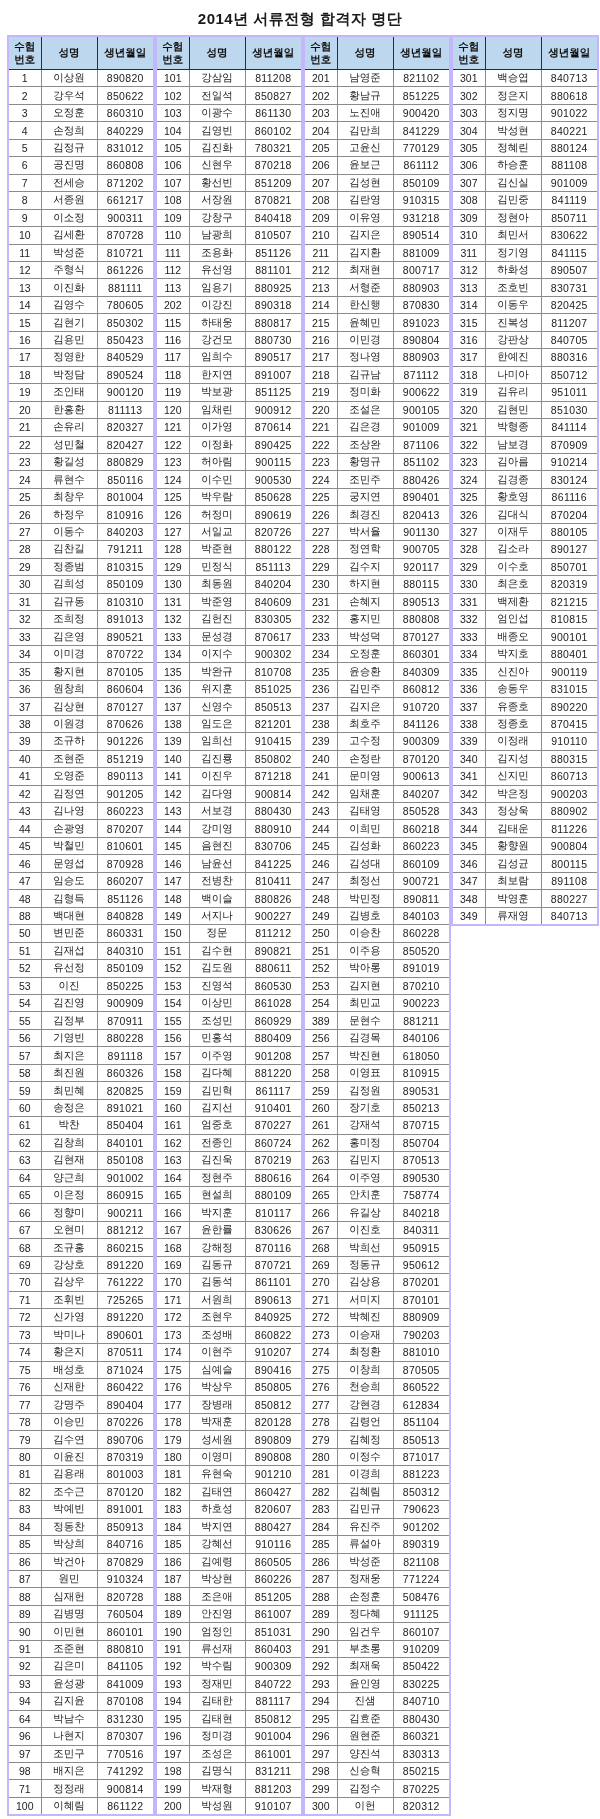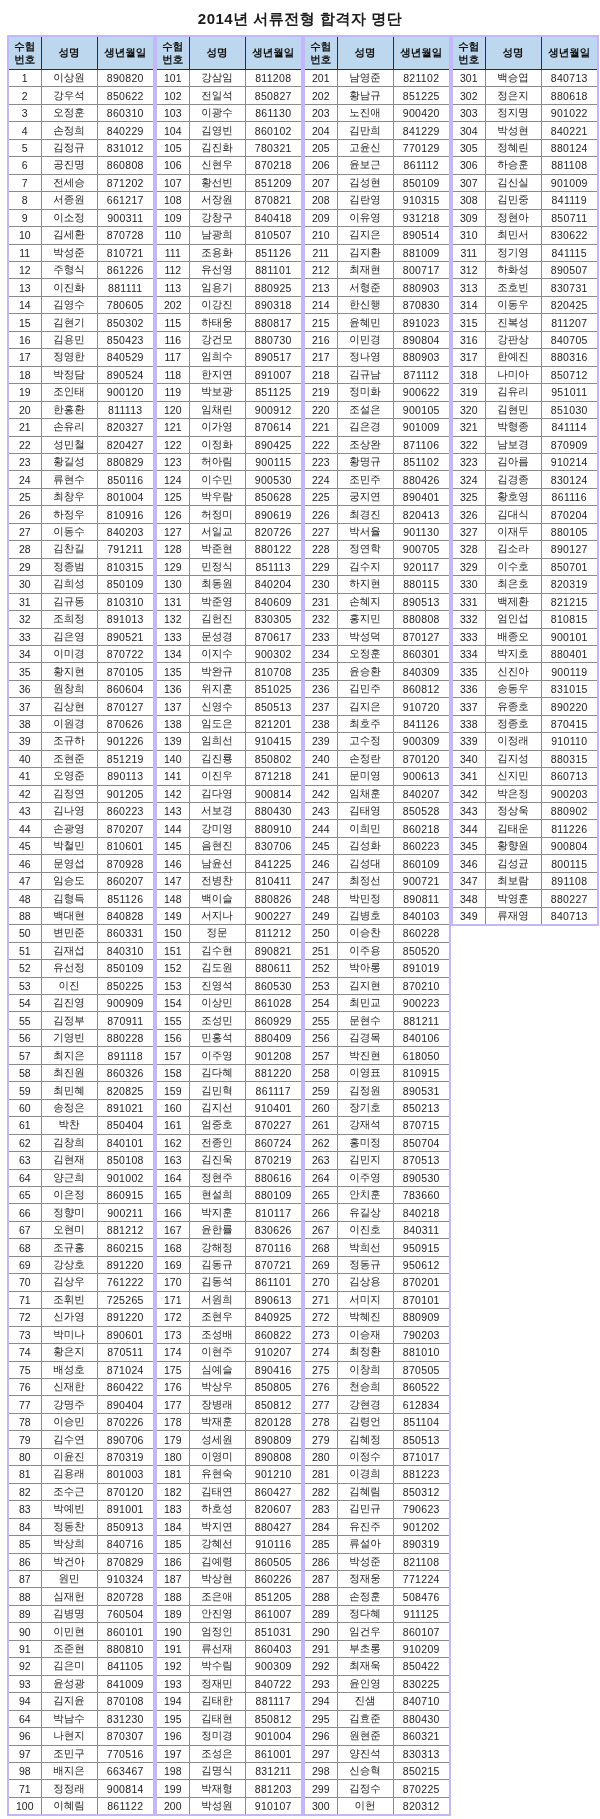--- a/index.html
+++ b/index.html
@@ -568,21 +568,21 @@
           <td class="td-birth">870307</td>
         </tr>
         <tr>
           <td class="td-no">97</td>
           <td class="td-name">조민구</td>
           <td class="td-birth">770516</td>
         </tr>
         <tr>
           <td class="td-no">98</td>
           <td class="td-name">배지은</td>
-          <td class="td-birth">663467</td>
+          <td class="td-birth">741292</td>
         </tr>
         <tr>
           <td class="td-no">71</td>
           <td class="td-name">정정래</td>
           <td class="td-birth">900814</td>
         </tr>
         <tr>
           <td class="td-no">100</td>
           <td class="td-name">이혜림</td>
           <td class="td-birth">861122</td>
@@ -1391,21 +1391,21 @@
           <td class="td-no">253</td>
           <td class="td-name">김지현</td>
           <td class="td-birth">870210</td>
         </tr>
         <tr>
           <td class="td-no">254</td>
           <td class="td-name">최민교</td>
           <td class="td-birth">900223</td>
         </tr>
         <tr>
-          <td class="td-no">255</td>
+          <td class="td-no">389</td>
           <td class="td-name">문현수</td>
           <td class="td-birth">881211</td>
         </tr>
         <tr>
           <td class="td-no">256</td>
           <td class="td-name">김경목</td>
           <td class="td-birth">840106</td>
         </tr>
         <tr>
           <td class="td-no">257</td>
@@ -1443,21 +1443,21 @@
           <td class="td-birth">870513</td>
         </tr>
         <tr>
           <td class="td-no">264</td>
           <td class="td-name">이주영</td>
           <td class="td-birth">890530</td>
         </tr>
         <tr>
           <td class="td-no">265</td>
           <td class="td-name">안치훈</td>
-          <td class="td-birth">783660</td>
+          <td class="td-birth">758774</td>
         </tr>
         <tr>
           <td class="td-no">266</td>
           <td class="td-name">유길상</td>
           <td class="td-birth">840218</td>
         </tr>
         <tr>
           <td class="td-no">267</td>
           <td class="td-name">이진호</td>
           <td class="td-birth">840311</td>

